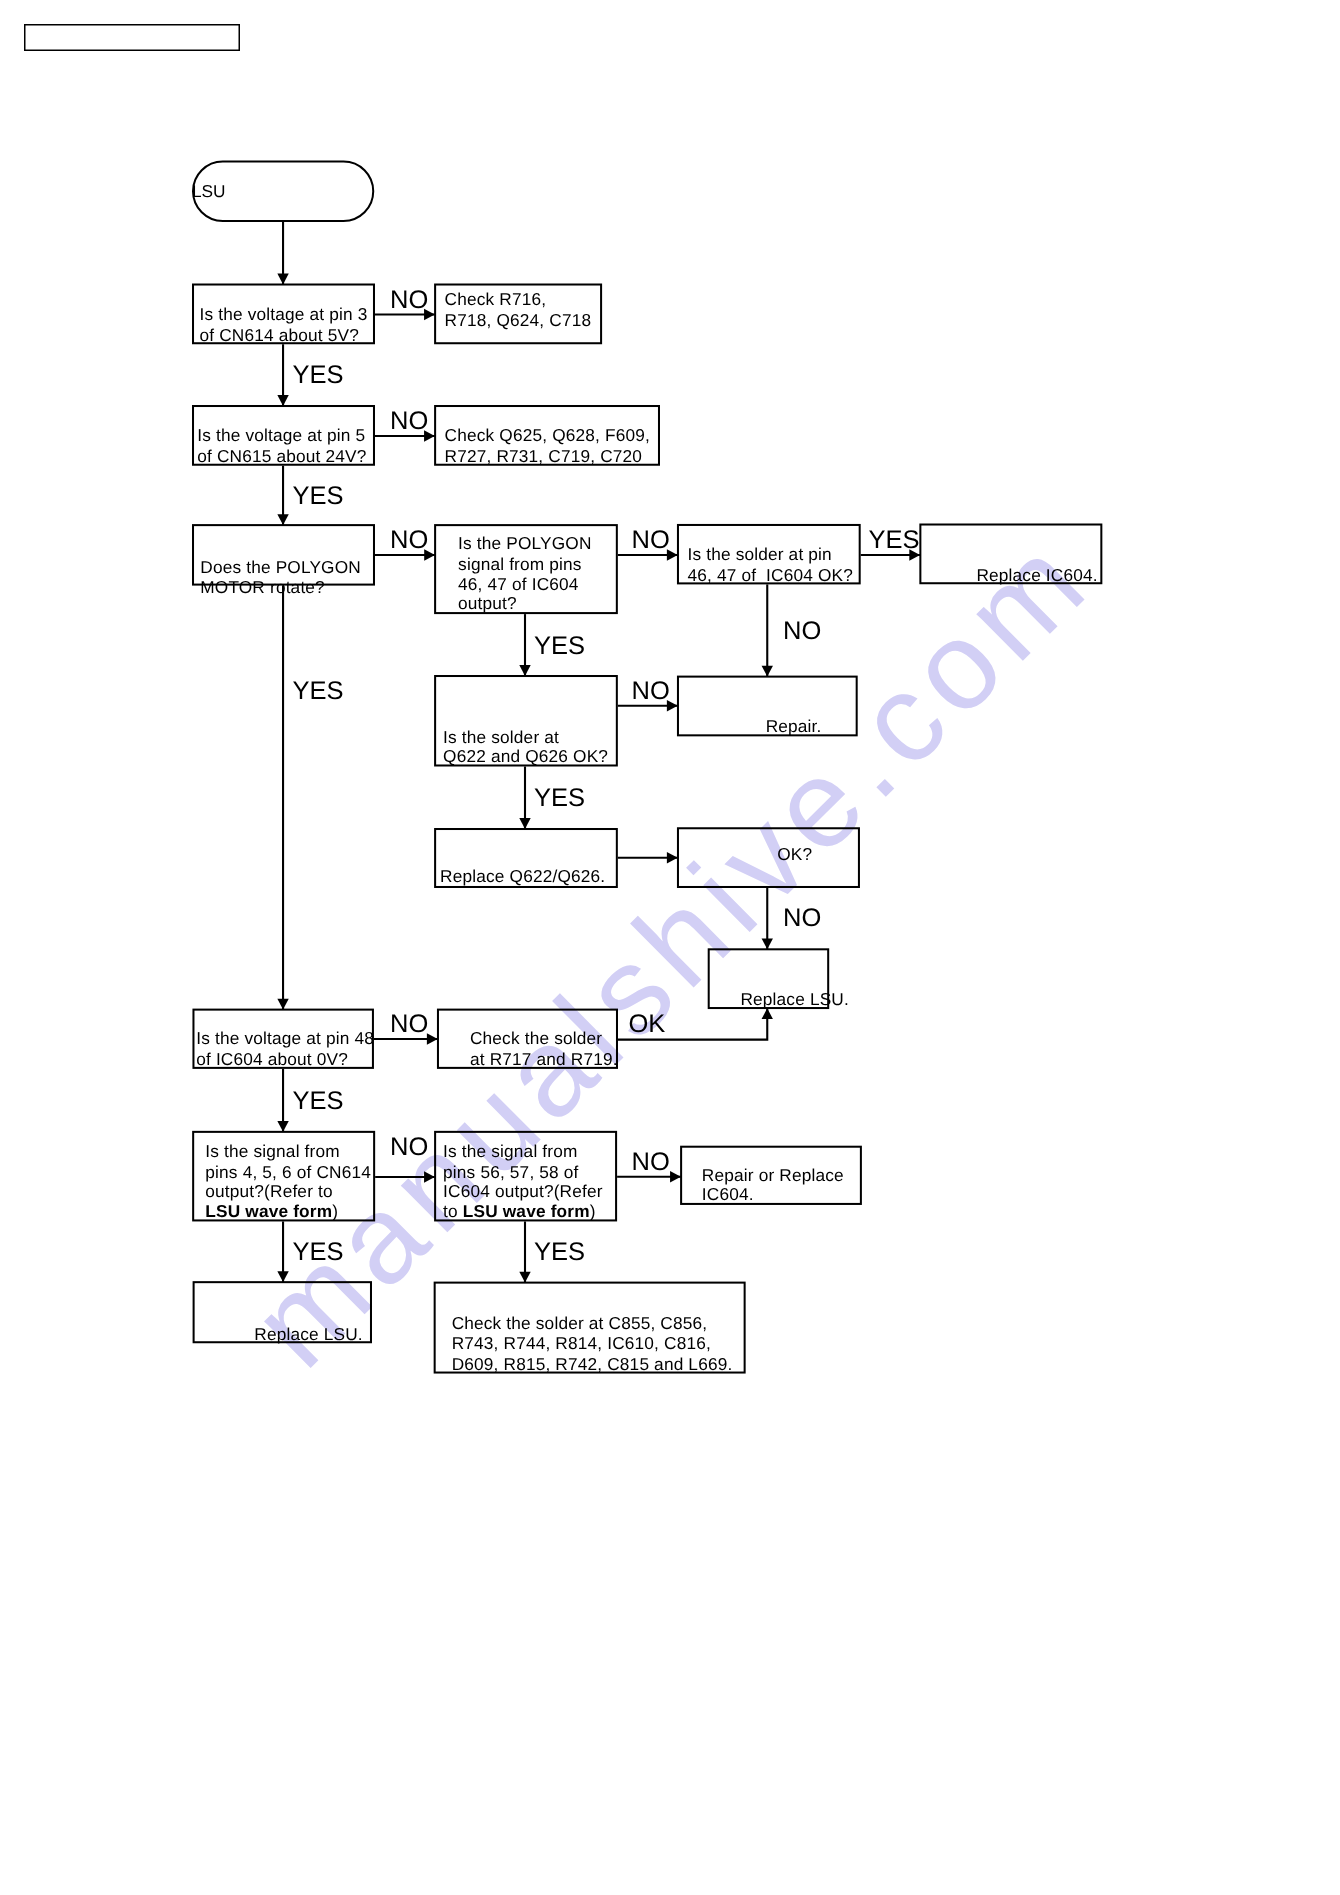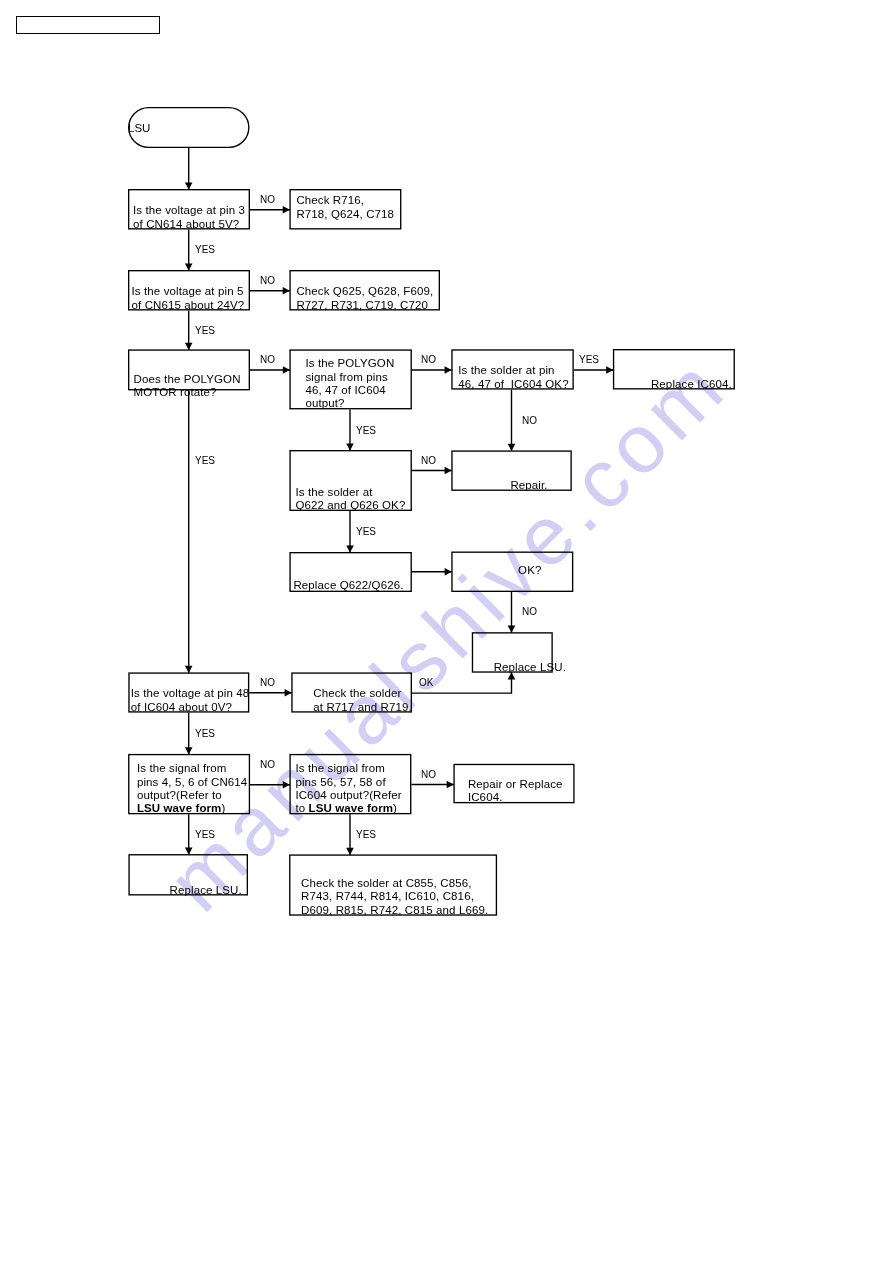--- a/index.html
+++ b/index.html
@@ -11,21 +11,21 @@
   #chart,#frames{position:absolute;left:0;top:0;width:893px;height:1263px;}
   .hdrbox{position:absolute;border:1.3px solid #000;background:#fff;}
   .node{position:absolute;box-sizing:border-box;background:transparent;
         display:flex;align-items:flex-end;}
   .node.center{justify-content:center;text-align:center;padding-left:35px;}
   .node .txt{position:relative;top:1.5px;font-size:11.5px;line-height:13.4px;white-space:pre;letter-spacing:0.01em;}
   .node.left .txt{padding-left:4px;}
   .term{position:absolute;box-sizing:border-box;background:transparent;
         display:flex;align-items:center;justify-content:flex-start;}
   .term .txt{font-size:11.5px;}
-  .edgelabel{position:absolute;font-size:10px;line-height:12px;white-space:nowrap;}
+  .edgelabel{position:absolute;font-size:17px;line-height:12px;white-space:nowrap;}
   b{font-weight:bold;}
 </style>
 </head>
 <body>
 
 <div id="page">
   <svg id="watermark" viewBox="0 0 893 1263">
       <text x="203" y="916" fill="#d2cff5" font-family="&quot;Liberation Sans&quot;, sans-serif" font-size="83" letter-spacing="6.6" transform="rotate(-44.8 203 916)">manualshive.com</text>
     </svg>
   <div class="hdrbox" id="hdrbox" style="left: 16px; top: 16px; width: 141.5px; height: 15.5px;"></div>

